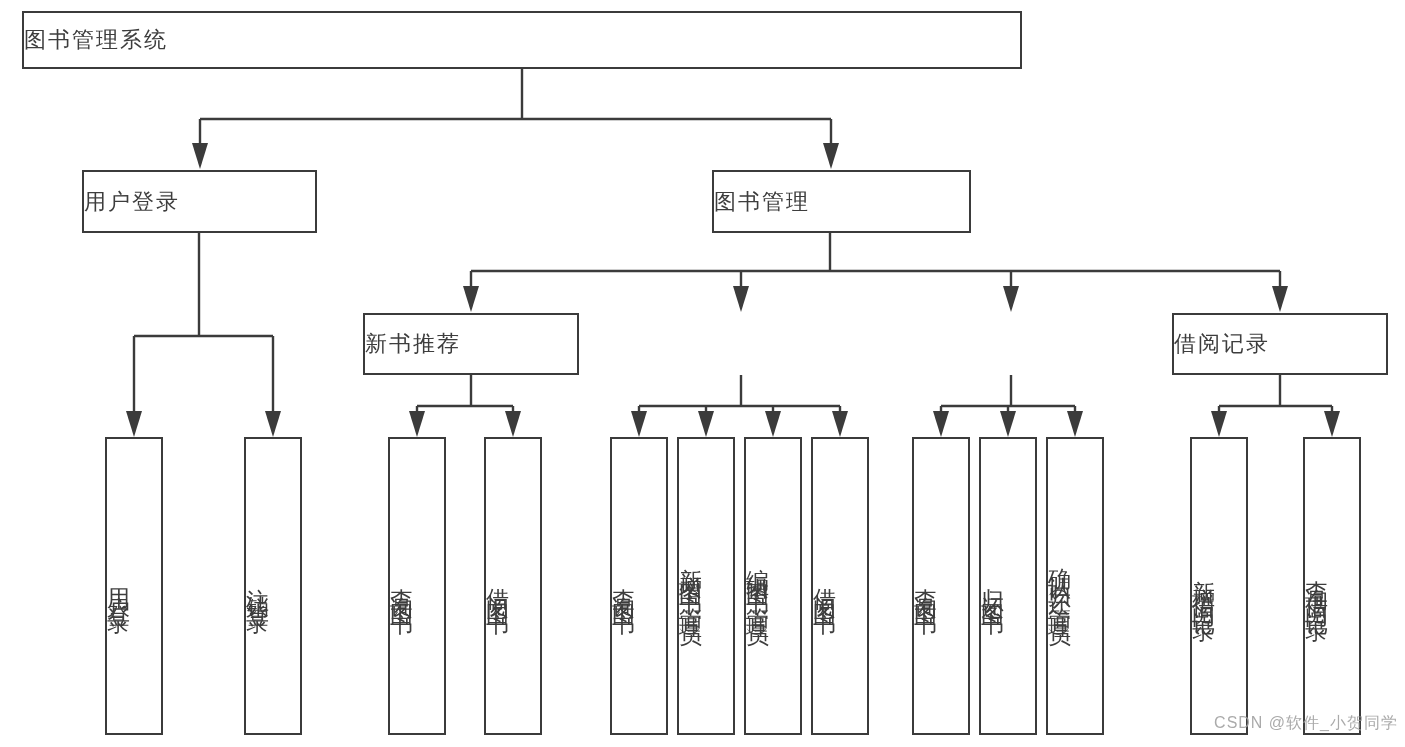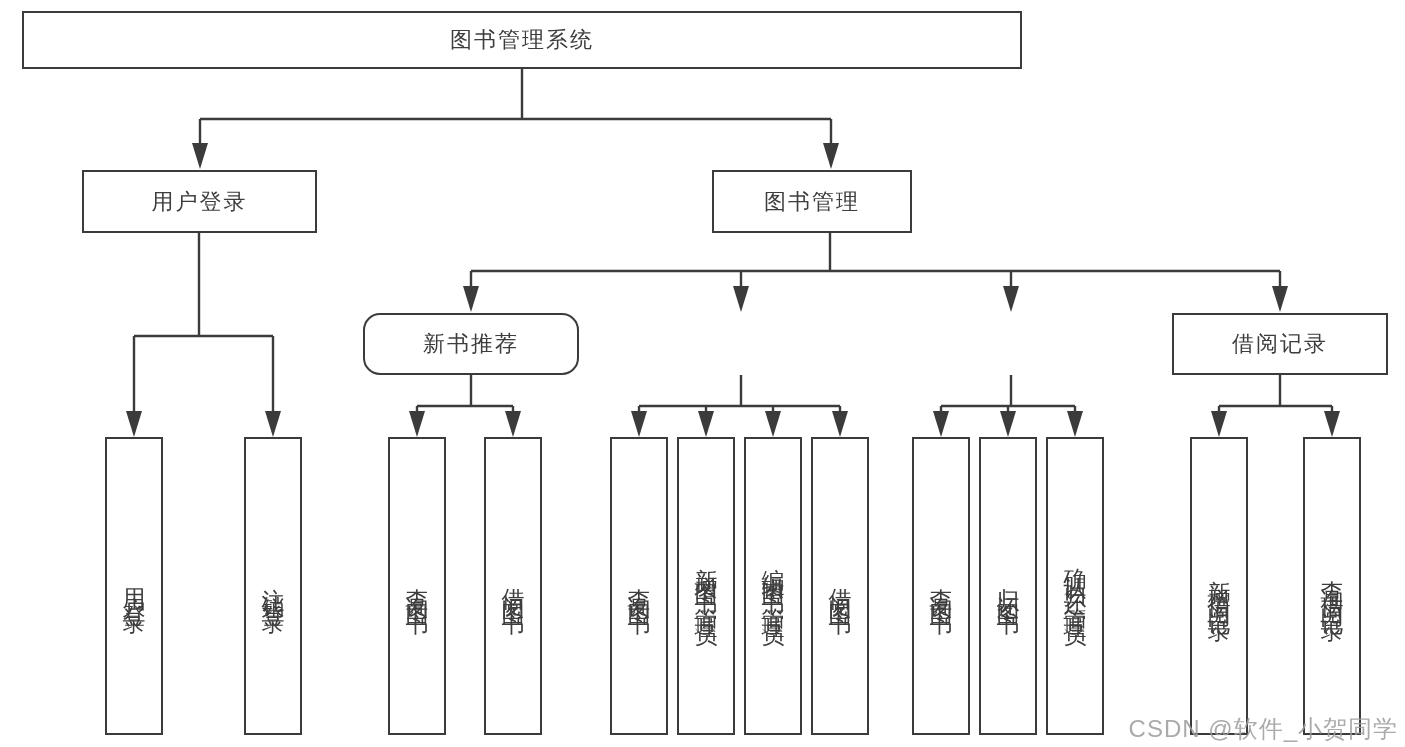--- a/index.html
+++ b/index.html
@@ -17,61 +17,60 @@
     width: 1405px; height: 747px;
     z-index: 1;
   }
   .node-box {
     position: absolute;
     box-sizing: border-box;
     background: #ffffff;
     border: 2.5px solid #3b3b3b;
     display: flex;
     align-items: center;
-    justify-content: center;
     color: #3d3d3d;
     z-index: 2;
   }
   .node-box.horiz span {
     font-size: 22px;
     letter-spacing: 2px;
     white-space: nowrap;
   }
   .node-box.vert span {
     writing-mode: vertical-rl;
     font-size: 23px;
     letter-spacing: 8px;
     line-height: 1;
   }
   
   .n-root  { left: 22px;  top: 11px;  width: 1000px; height: 58px; }
   
   .n-l2a   { left: 82px;  top: 170px; width: 235px; height: 63px; }
-  .n-l2b   { left: 712px; top: 170px; width: 200px; height: 63px; }
+  .n-l2b   { left: 712px; top: 170px; width: 259px; height: 63px; }
   
   .n-l3    { top: 313px; width: 216px; height: 62px; }
-  .n-l3a   { left: 363px; border-radius: 17px; }
+  .n-l3a   { left: 363px; }
   .n-l3b   { left: 633px; }
   .n-l3c   { left: 903px; }
   .n-l3d   { left: 1172px; }
   
   .n-l4    { top: 437px; width: 58px; height: 298px; }
   .x1  { left: 105px; }  .x2  { left: 244px; }
   .x3  { left: 388px; }  .x4  { left: 484px; }
   .x5  { left: 610px; }  .x6  { left: 677px; }
   .x7  { left: 744px; }  .x8  { left: 811px; }
   .x9  { left: 912px; }  .x10 { left: 979px; }
   .x11 { left: 1046px; } .x12 { left: 1190px; }
   .x13 { left: 1303px; }
   .watermark {
     position: absolute;
     right: 7px;
     top: 713px;
     z-index: 3;
-    font-size: 24px;
+    font-size: 16px;
     letter-spacing: 1px;
     color: rgba(158, 158, 158, 0.88);
     white-space: nowrap;
   }
 </style>
 </head>
 <body>
 
 <div id="stage">
 

